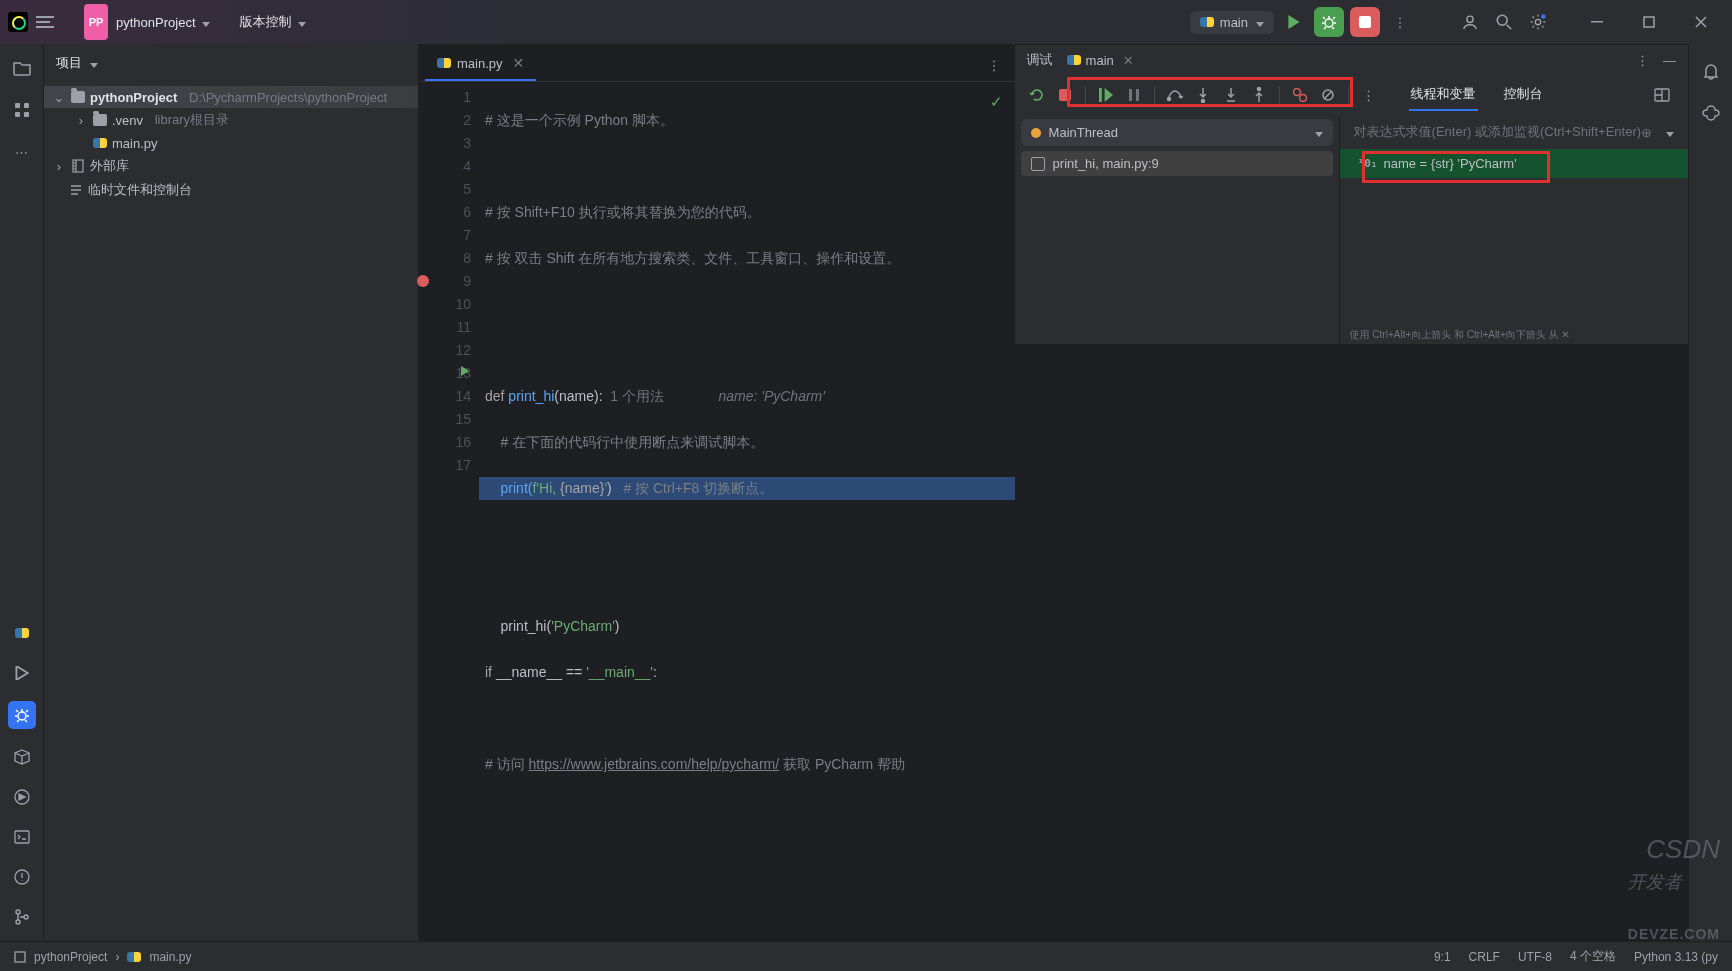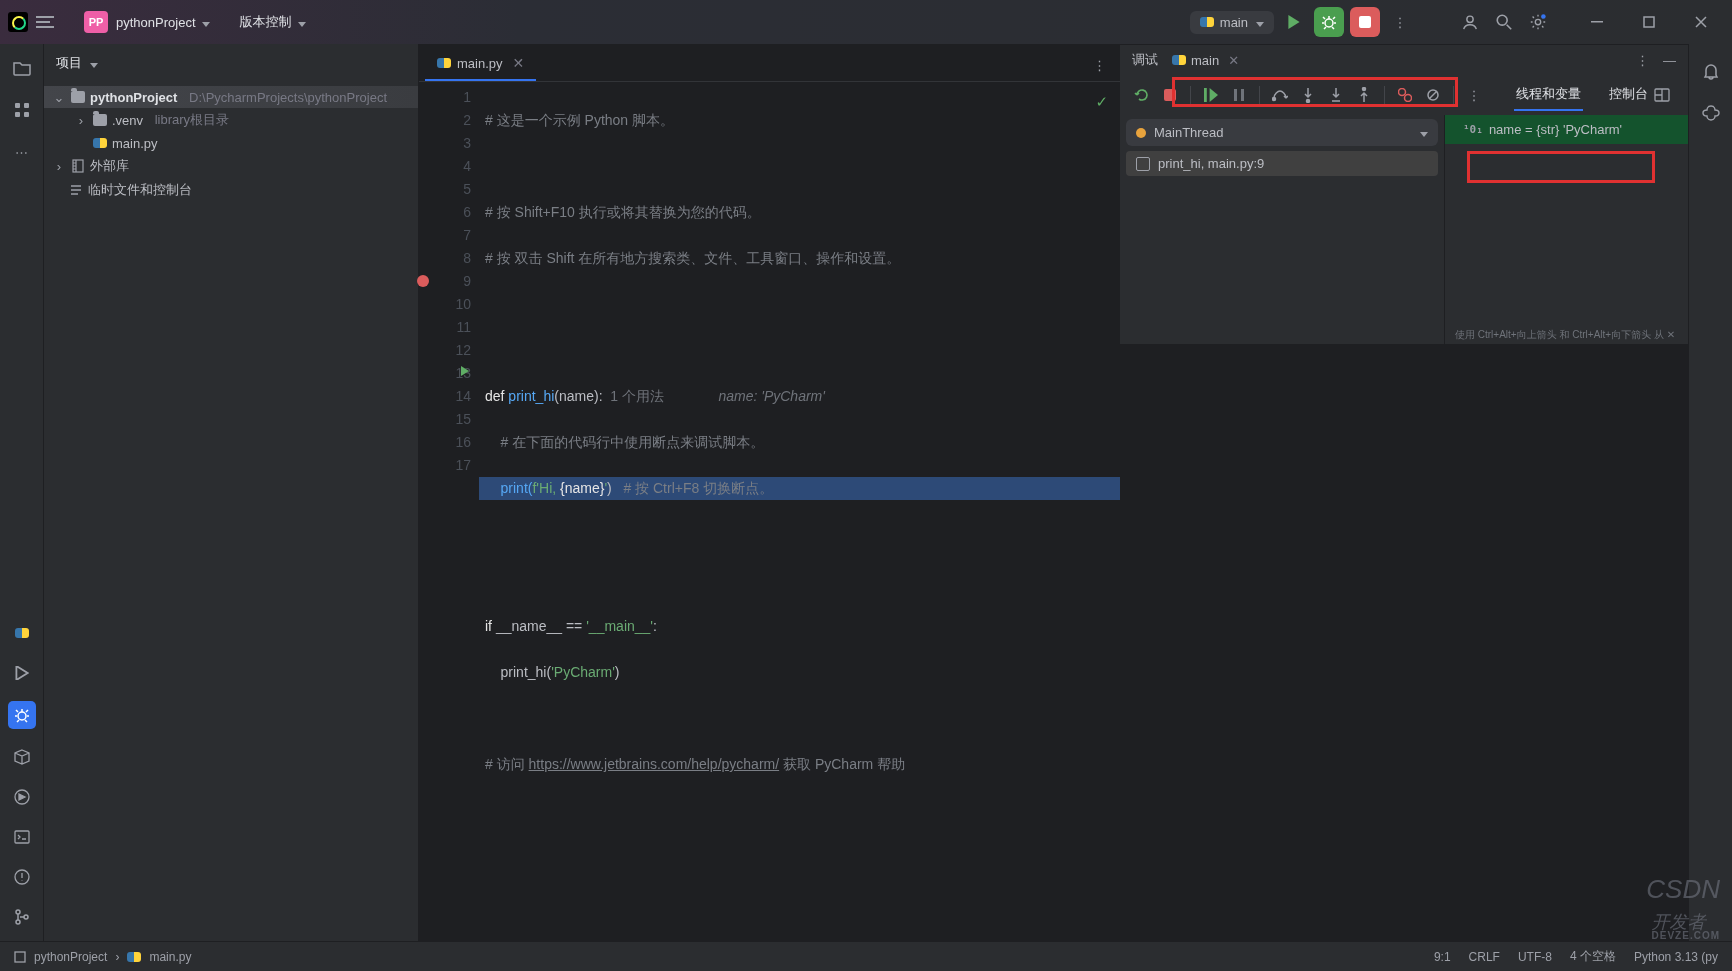--- a/index.html
+++ b/index.html
@@ -7,21 +7,21 @@
 .title-bar{height:44px;background:linear-gradient(90deg,#3a2c3e 0%,#2b2d35 30%,#2b2d30 100%);display:flex;align-items:center;padding:0 8px;justify-content:space-between;}
 .tb-left{display:flex;align-items:center;gap:8px;}
 .tb-right{display:flex;align-items:center;gap:6px;}
 .app-icon{width:20px;height:20px;background:#000;border-radius:3px;display:flex;align-items:center;justify-content:center;position:relative;}
 .app-icon::after{content:"";position:absolute;width:10px;height:10px;border:2px solid #21d789;border-radius:50%;right:2px;bottom:2px;border-left-color:#fcf84a;border-top-color:#fcf84a;}
 .mm-icon{width:22px;height:22px;display:flex;flex-direction:column;justify-content:center;gap:3px;cursor:pointer;}
 .mm-icon span{height:2px;background:#9da0a8;}
 .mm-icon span:nth-child(1){width:18px;}
 .mm-icon span:nth-child(2){width:14px;}
 .mm-icon span:nth-child(3){width:18px;}
-.proj-badge{background:#ef5fa7;color:#fff;width:24px;height:22px;border-radius:4px;display:flex;align-items:center;justify-content:center;font-weight:bold;font-size:11px;}
+.proj-badge{background:#ef5fa7;color:#fff;width:24px;height:36px;border-radius:4px;display:flex;align-items:center;justify-content:center;font-weight:bold;font-size:11px;}
 .dd{display:flex;align-items:center;gap:4px;cursor:pointer;color:#dfe1e5;}
 .chev::after{content:"";display:inline-block;border-left:4px solid transparent;border-right:4px solid transparent;border-top:5px solid #9da0a8;margin-left:2px;}
 .run-cfg{display:flex;align-items:center;gap:6px;background:#393b40;padding:4px 10px;border-radius:6px;}
 .py-mini{width:14px;height:14px;position:relative;}
 .py-mini::before{content:"";position:absolute;width:7px;height:10px;background:#3776ab;border-radius:3px 0 0 3px;left:0;top:2px;}
 .py-mini::after{content:"";position:absolute;width:7px;height:10px;background:#ffd43b;border-radius:0 3px 3px 0;right:0;top:2px;}
 .sq-btn{width:28px;height:28px;border-radius:6px;display:flex;align-items:center;justify-content:center;cursor:pointer;}
 .run-btn{color:#5fad65;}
 .dbg-btn{background:#4a9e4f;color:#fff;width:30px;height:30px;}
 .stop-btn{background:#db5c5c;color:#fff;width:30px;height:30px;}
@@ -53,21 +53,21 @@
 .code{flex:1;display:flex;font-family:"JetBrains Mono",Consolas,monospace;font-size:14px;line-height:23px;position:relative;}
 .gut{width:60px;text-align:right;color:#4b5059;padding:4px 8px 4px 0;user-select:none;position:relative;}
 .gut .ln{height:23px;position:relative;}
 .bp{position:absolute;left:-2px;top:5px;width:12px;height:12px;background:#db5c5c;border-radius:50%;}
 .run-gly{position:absolute;left:42px;top:4px;}
 .run-gly::after{content:"";border-left:8px solid #5fad65;border-top:5px solid transparent;border-bottom:5px solid transparent;display:block;}
 .src{flex:1;padding:4px 0;white-space:pre;}
 .src .row{height:23px;padding-left:6px;}
 .hl{background:#2d4a77;}
 .c-cm{color:#7a7e85;}
-.c-kw{color:#e5e5e5;}
+.c-kw{color:#a3a3a3;}
 .c-fn{color:#56a8f5;}
 .c-pr{color:#bcbec4;}
 .c-str{color:#6aab73;}
 .c-hint{color:#6f737a;}
 .c-it{color:#6f737a;font-style:italic;}
 .c-lnk{color:#7a7e85;text-decoration:underline;}
 .chk{position:absolute;right:12px;top:8px;color:#5fad65;font-size:15px;}
 .debug{height:300px;background:#2b2d30;border-top:1px solid #1e1f22;display:flex;flex-direction:column;}
 .dh{display:flex;align-items:center;padding:6px 12px;gap:14px;}
 .dh .ttl{color:#bcbec4;}
@@ -338,22 +338,22 @@
 <div class="row"></div>
 <div class="row"><span class="c-cm"># 按 Shift+F10 执行或将其替换为您的代码。</span></div>
 <div class="row"><span class="c-cm"># 按 双击 Shift 在所有地方搜索类、文件、工具窗口、操作和设置。</span></div>
 <div class="row"></div>
 <div class="row"></div>
 <div class="row"><span class="c-kw">def </span><span class="c-fn">print_hi</span><span class="c-pr">(name):</span>  <span class="c-hint">1 个用法</span>              <span class="c-it">name: 'PyCharm'</span></div>
 <div class="row">    <span class="c-cm"># 在下面的代码行中使用断点来调试脚本。</span></div>
 <div class="row hl">    <span class="c-fn">print(</span><span class="c-str">f'Hi, </span><span class="c-kw">{name}</span><span class="c-str">'</span><span class="c-pr">)</span>   <span class="c-cm"># 按 Ctrl+F8 切换断点。</span></div>
 <div class="row"></div>
 <div class="row"></div>
+<div class="row">    <span class="c-pr">print_hi(</span><span class="c-str">'PyCharm'</span><span class="c-pr">)</span></div>
 <div class="row"><span class="c-kw">if </span><span class="c-pr">__name__ == </span><span class="c-str">'__main__'</span><span class="c-pr">:</span></div>
-<div class="row">    <span class="c-pr">print_hi(</span><span class="c-str">'PyCharm'</span><span class="c-pr">)</span></div>
 <div class="row"></div>
 <div class="row"><span class="c-cm"># 访问 </span><span class="c-lnk">https://www.jetbrains.com/help/pycharm/</span><span class="c-cm"> 获取 PyCharm 帮助</span></div>
 <div class="row"></div>
           </div>
         </div>
       </div>
     </div>
 
     <div class="debug">
       <div class="dh">
@@ -451,20 +451,27 @@
             <span class="dot"></span>
             <span>MainThread</span>
               <span class="dd2 chev"></span>
           </div>
           <div class="fr sel">
               <span class="fi"></span>
               <span>print_hi, main.py:9</span>
             </div>
         </div>
         <div class="vars">
+          <div class="expr">
+            <span>对表达式求值(Enter) 或添加监视(Ctrl+Shift+Enter)</span>
+            <span class="expr-r">
+                <span>⊕</span>
+                <span class="chev"></span>
+              </span>
+          </div>
           <div class="vrow">
             <span class="vlab">
                 <span class="vic">¹0₁</span>
                 <span>name = {str} 'PyCharm'</span>
               </span>
           </div>
           <div class="redbox2"></div>
           <div class="hint-bar">
               <span>使用 Ctrl+Alt+向上箭头 和 Ctrl+Alt+向下箭头 从 ✕</span>
             </div>
@@ -505,15 +512,15 @@
     <span>UTF-8</span>
     <span>4 个空格</span>
     <span>Python 3.13 (py</span>
   </div>
 </div>
 
 <div class="wm">
   <span>CSDN</span>
   <span style="display:flex;flex-direction:column;line-height:1;font-size:18px;">
     <span>开发者</span>
-    <span class="dev" style="font-size:10px;">DEVZE.COM</span>
+    <span class="dev" style="font-size:14px;margin-top:36px;">DEVZE.COM</span>
   </span>
 </div>
 
 </body></html>

